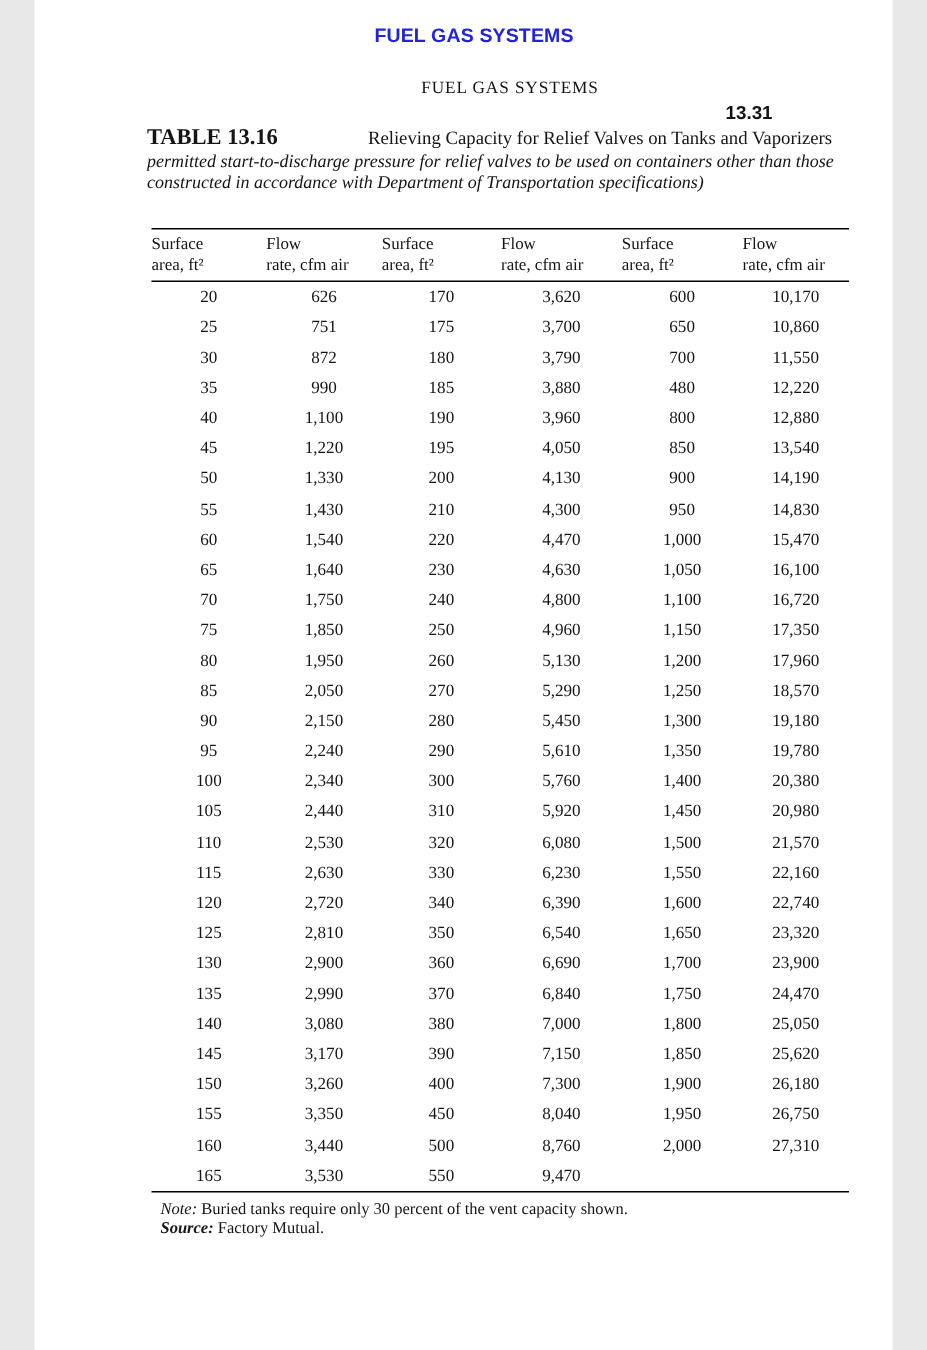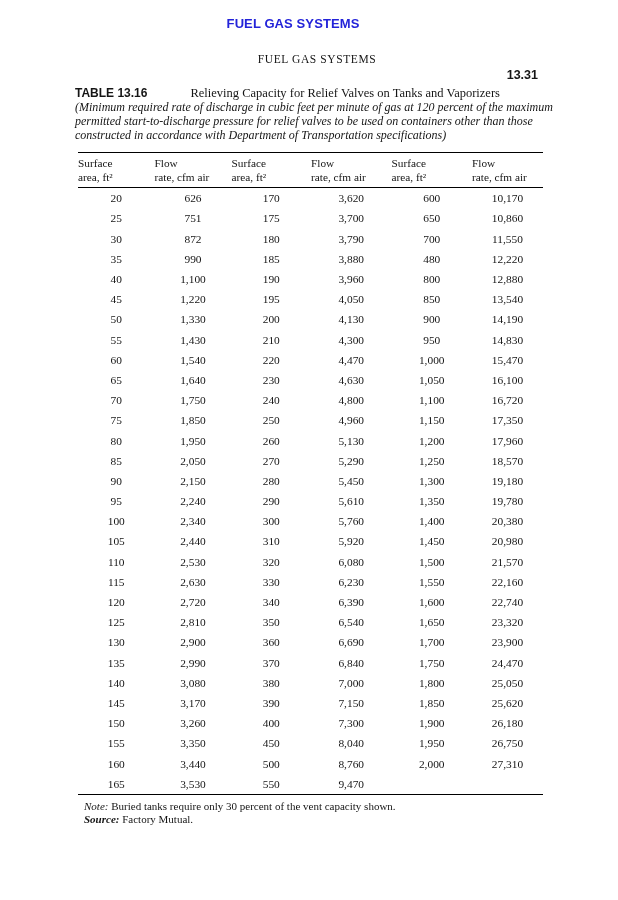--- a/index.html
+++ b/index.html
@@ -1,19 +1,19 @@
 <!DOCTYPE html>
 <html><head>
 <meta charset="utf-8">
 <style>
   * { margin:0; padding:0; box-sizing:border-box; }
   html,body { background:#e8e8e8; }
   .page {
     position:relative;
-    width:618px; height:900px;
+    width:572px; height:900px;
     background:#ffffff;
     font-family:"Liberation Serif", serif;
     color:#151515;
     overflow:hidden;
     margin:0 auto;
   }
   .chapter-link {
     position:absolute; top:16px; left:293px;
     transform:translateX(-50%);
     font-family:"Liberation Sans", sans-serif;
@@ -27,22 +27,22 @@
   }
   .page-number {
     position:absolute; top:68px; right:80px;
     font-family:"Liberation Sans", sans-serif;
     font-weight:bold; font-size:12.5px;
   }
   .title-line {
     position:absolute; top:83px; left:75px; white-space:nowrap;
   }
   .table-label {
-    font-family:Liberation Sans, sans-serif;
-    font-weight:bold; font-size:12px; 
+    font-family:Liberation Serif, serif;
+    font-weight:bold; font-size:15px; margin-right:17px;
   }
   .table-title { font-size:12.5px;margin-left:43px; }
   .caption {
     position:absolute; top:101px; left:75px;
     font-style:italic; font-size:12px; line-height:13.8px;
     white-space:nowrap;
   }
   .data-table {
     position:absolute; left:78px; top:152px; width:465px;
     border-top:1.8px solid #000;
@@ -78,21 +78,20 @@
 
   <div class="running-head">FUEL GAS SYSTEMS</div>
 
   <div class="page-number">13.31</div>
 
   <div class="title-line">
     <span class="table-label">TABLE 13.16</span><span class="table-title">Relieving Capacity for Relief Valves on Tanks and Vaporizers</span>
   </div>
 
   <div class="caption">
-    <div>(Minimum required rate of discharge in cubic feet per minute of gas at 120 percent of the maximum</div>
     <div>permitted start-to-discharge pressure for relief valves to be used on containers other than those</div>
     <div>constructed in accordance with Department of Transportation specifications)</div>
   </div>
 
   <div class="data-table">
     <div class="thead">
         <div class="th">
           <div>Surface</div>
           <div>area, ft²</div>
         </div>

